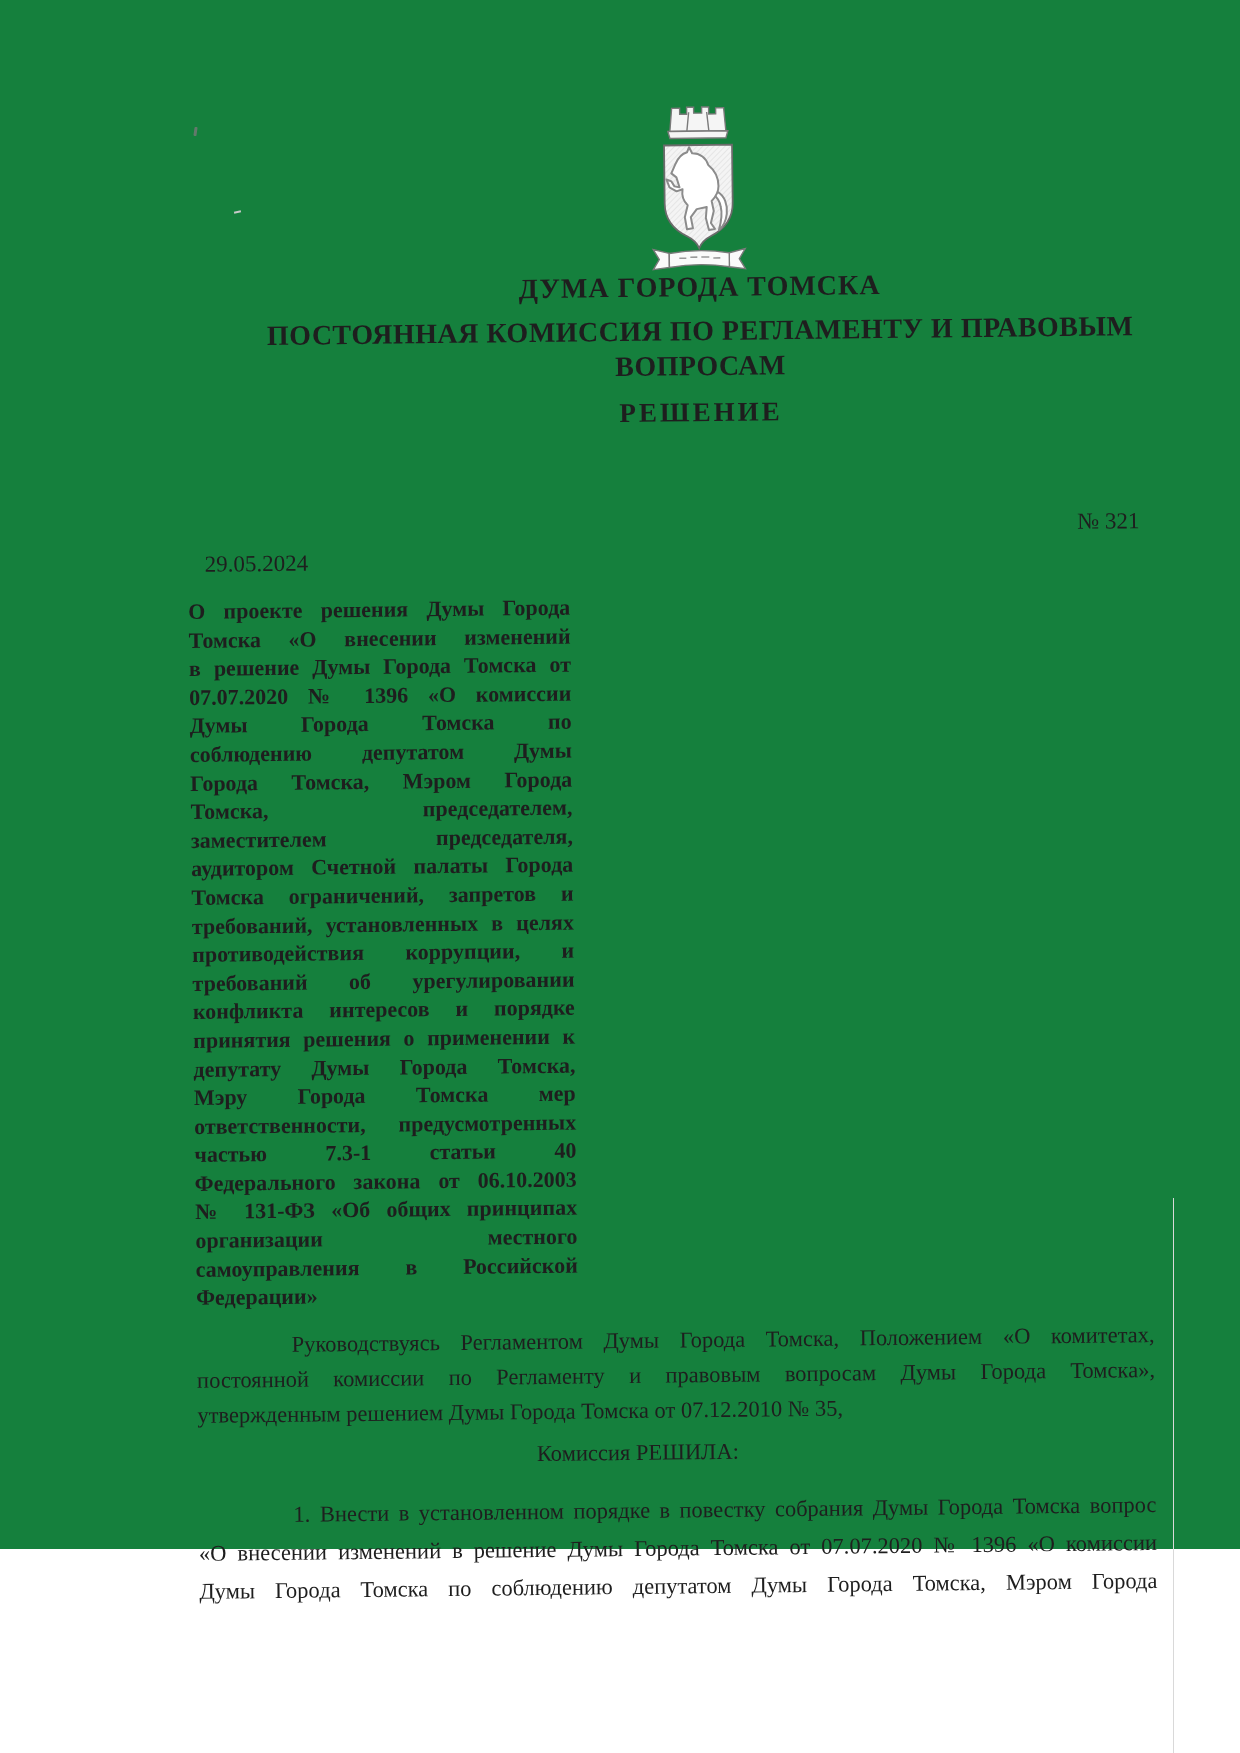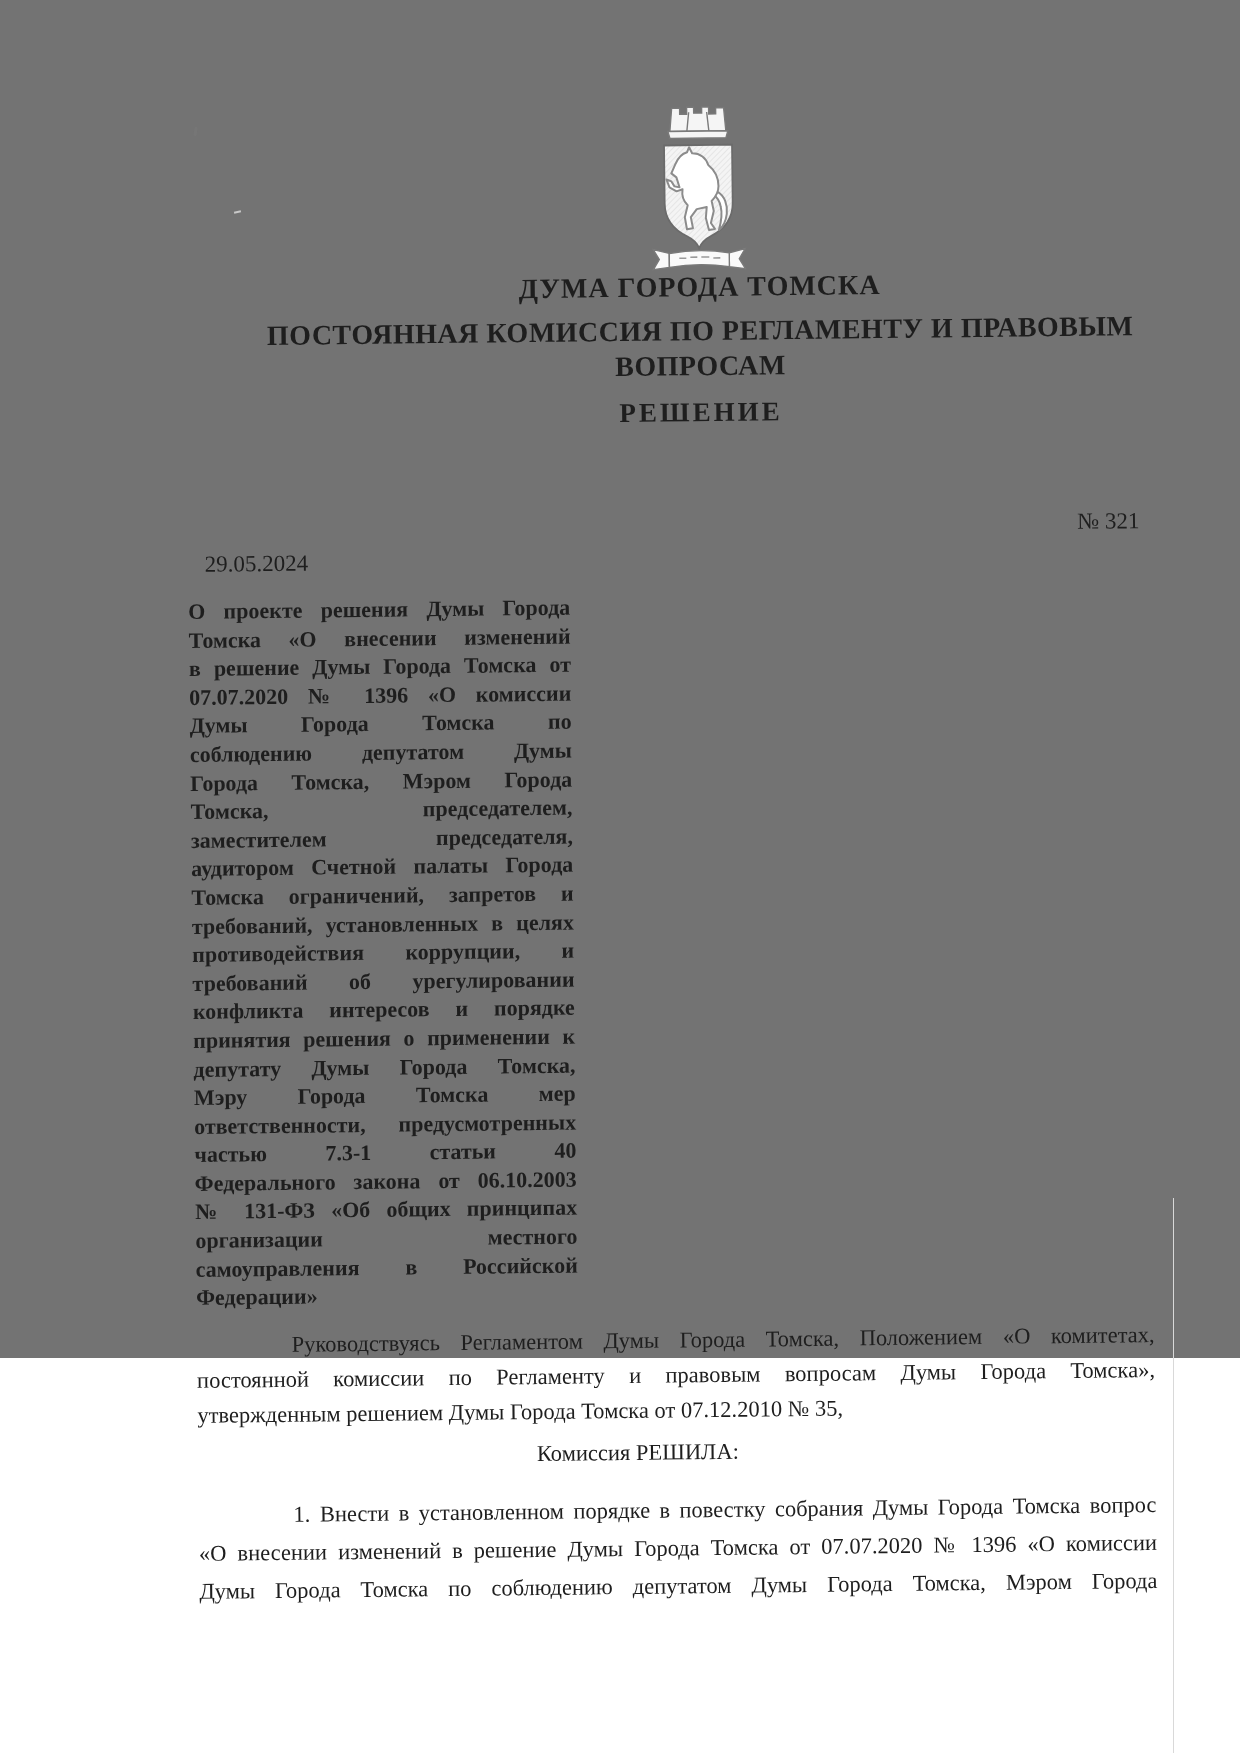--- a/index.html
+++ b/index.html
@@ -1,21 +1,21 @@
 <!DOCTYPE html>
 <html><head>
 <meta charset="utf-8">
 <style>
   html,body{margin:0;padding:0;}
   body{
     width:1240px;height:1753px;background:#ffffff;overflow:hidden;
     font-family:"Liberation Serif", serif;color:#1e1e1e;
     -webkit-font-smoothing:antialiased;
   }
-  .sheet{position:relative;width:1240px;height:1358px;background:#737373;}
+  .sheet{position:relative;width:1240px;height:1549px;background:#15803d;}
   
   .rot{position:absolute;inset:0;transform:rotate(-0.65deg);transform-origin:620px 320px;}
 
   .emblem{position:absolute;left:640px;top:98px;width:120px;height:178px;}
 
   .center-block{position:absolute;left:200px;width:1000px;text-align:center;}
   .org-title{top:272px;font-size:28px;font-weight:bold;letter-spacing:1px;}
   .commission{top:314px;font-size:28px;font-weight:bold;line-height:35px;letter-spacing:0.5px;}
   .doc-type{top:398px;font-size:27px;font-weight:bold;letter-spacing:3px;}
 

